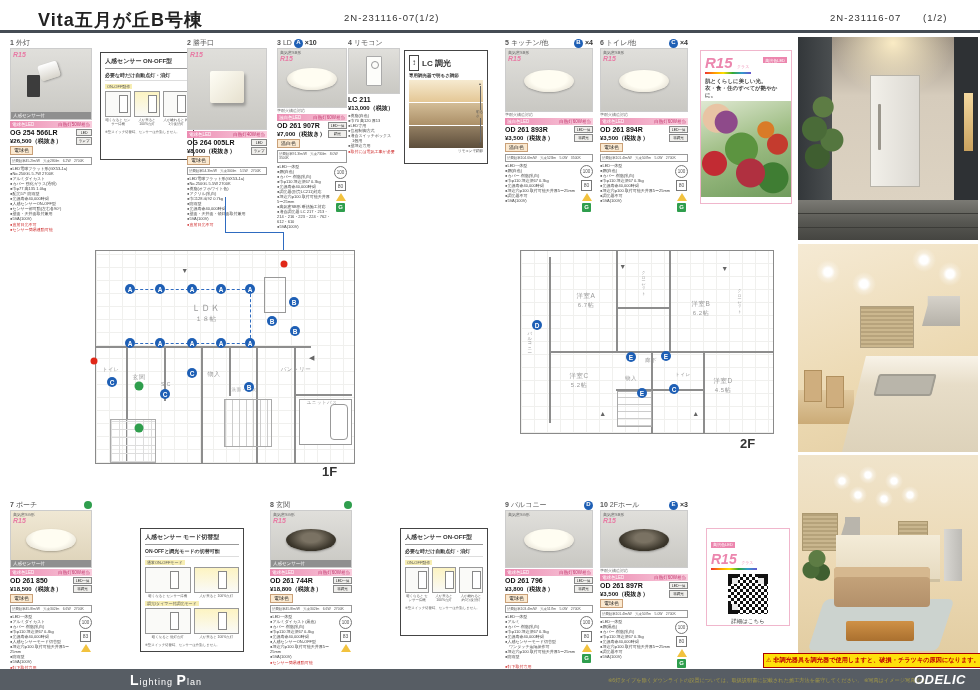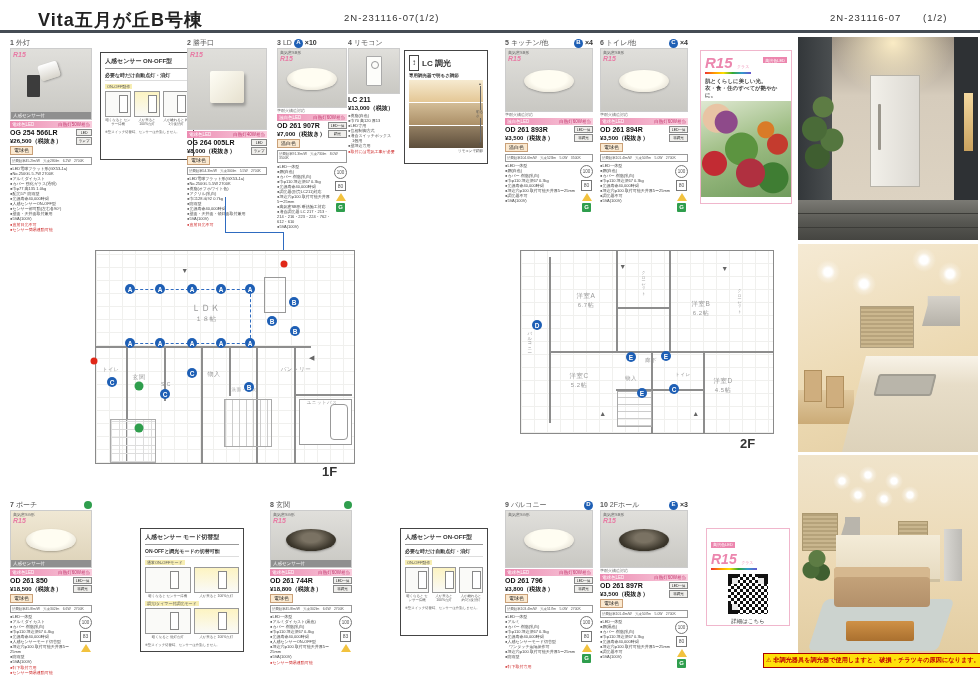--- a/index.html
+++ b/index.html
@@ -910,14 +910,19 @@
     <div class="liv-back"></div>
     <div class="liv-fridge"></div>
     <div class="liv-rug"></div>
     <div class="liv-plant"></div>
     <div class="liv-sofa"></div>
     <div class="liv-table"></div>
   </figure>
 
   <div class="warn"><span>⚠</span> <span>非調光器具を調光器で使用しますと、破損・チラツキの原因になります。</span></div>
 
+  <div class="footer">
+    <div class="f-brand"><b>L</b><span>ighting </span><b>P</b><span>lan</span></div>
+    <div class="f-note">※6灯タイプを除くダウンライトの設置については、取扱説明書に記載された施工方法を厳守してください。 ※写真はイメージ写真です</div>
+    <div class="f-logo">ODELIC</div>
+  </div>
 
 </div>
 
 </body></html>

